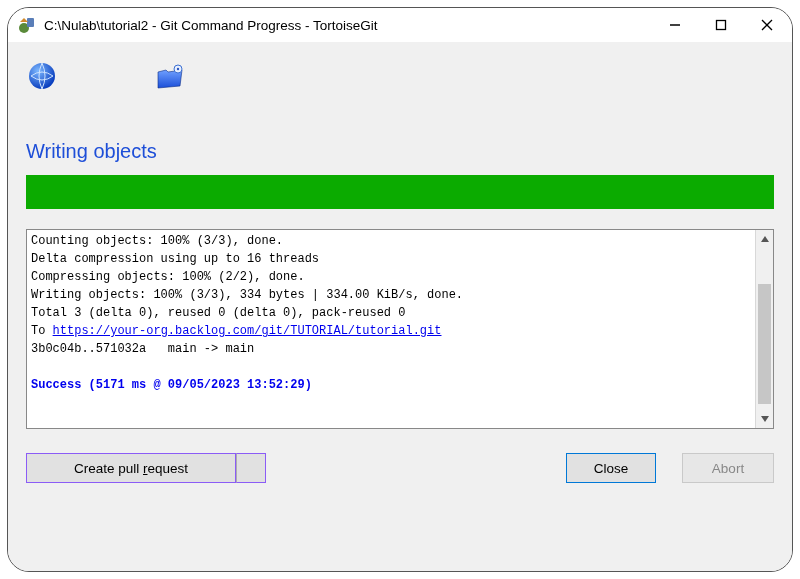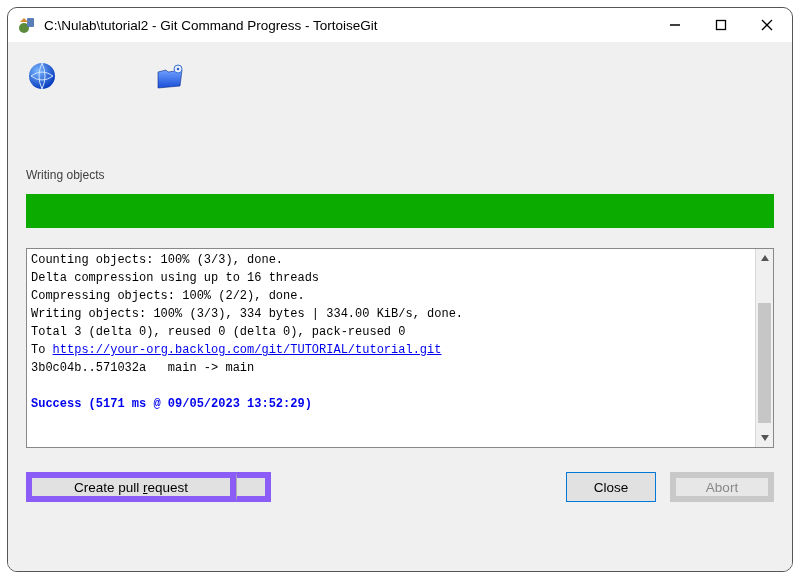--- a/index.html
+++ b/index.html
@@ -6,21 +6,21 @@
   html, body { margin: 0; padding: 0; }
   body {
     font-family: "Segoe UI", Tahoma, sans-serif;
     font-size: 13px;
     background: #fff;
     display: flex; justify-content: center; align-items: center;
     height: 579px; width: 800px;
   }
   .window {
     width: 786px; height: 565px;
-    border: 1px solid #555; border-radius: 10px;
+    border: 1px solid #555; border-radius: 22px;
     background: #f0f0f0;
     display: flex; flex-direction: column; overflow: hidden;
     box-shadow: 0 0 0 6px #fff inset;
   }
   .titlebar {
     height: 34px; display: flex; align-items: center;
     background: #fff; border-top-left-radius:10px; border-top-right-radius:10px;
     padding: 0 2px 0 10px;
   }
   .titlebar .app-icon {
@@ -34,21 +34,21 @@
   .titlebar .ctl svg { display:block; }
   .dialog-body {
     flex: 1; background: #f0f0f0; padding: 14px 18px 18px 18px;
     display:flex; flex-direction: column;
   }
   .toolbar {
     height: 56px; display:flex; align-items:flex-start; gap: 96px;
     padding-top: 4px; padding-left: 0;
   }
   .tool-icon { width: 32px; height: 32px; }
-  .status-row { margin-top: 56px; font-size: 12px; color:#404040; }
+  .status-row { margin-top: 28px; font-size: 20px; color:#1d4ed8; }
   .progress {
     margin-top: 12px; height: 34px; width: 100%;
     background: #0bab00;
     border: 1px solid #0bab00;
   }
   .log-container {
     margin-top: 20px; height: 200px; position: relative;
     border: 1px solid #888; background: #fff;
   }
   .log-scroll {
@@ -68,35 +68,35 @@
   }
   .sb-track { flex:1; position:relative; }
   .sb-thumb {
     position:absolute; left:2px; right:2px; top:36px; height:120px;
     background:#c6c6c6; border-radius:0;
   }
   .button-row {
     margin-top: 24px; display:flex; align-items:center;
   }
   .btn {
-    height: 30px; background:#e1e1e1; border:6px solid #8b5cf6;
+    height: 30px; background:#e1e1e1; border:1px solid #8b5cf6;
     display:flex; align-items:center; justify-content:center;
     font-size: 13.5px; color:#000; padding: 0 14px; cursor: default;
   }
   .btn.default { border:1px solid #0078d7; background:#e1e1e1; }
   .btn.disabled { color:#888; border-color:#c9c9c9; background:#e7e7e7; }
   .split-main { width: 210px; }
   .split-drop {
     width: 26px; border-left:1px solid #adadad;
     display:flex; align-items:center; justify-content:center;
   }
   .spacer { flex:1; }
   .gap { width: 14px; }
   .close-btn { width: 90px; }
-  .abort-btn { width: 104px; }
+  .abort-btn { width: 92px; margin-left: 12px; }
   .underline-accel { text-decoration: underline; }
 </style>
 </head>
 <body>
 
 <div class="window">
 
   <div class="titlebar">
     <span class="app-icon">
       <svg viewBox="0 0 18 18" width="18" height="18">

